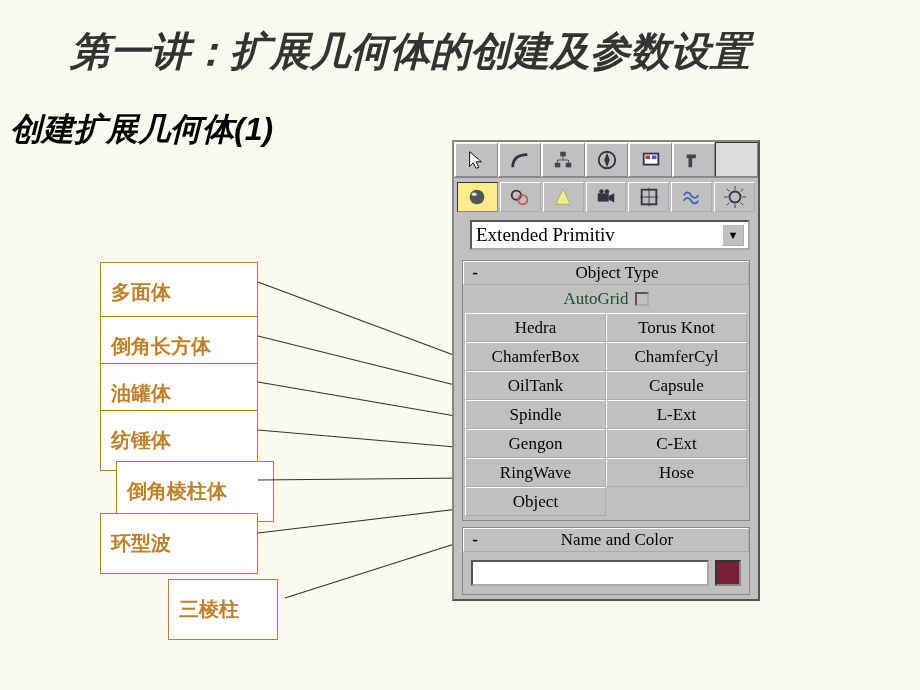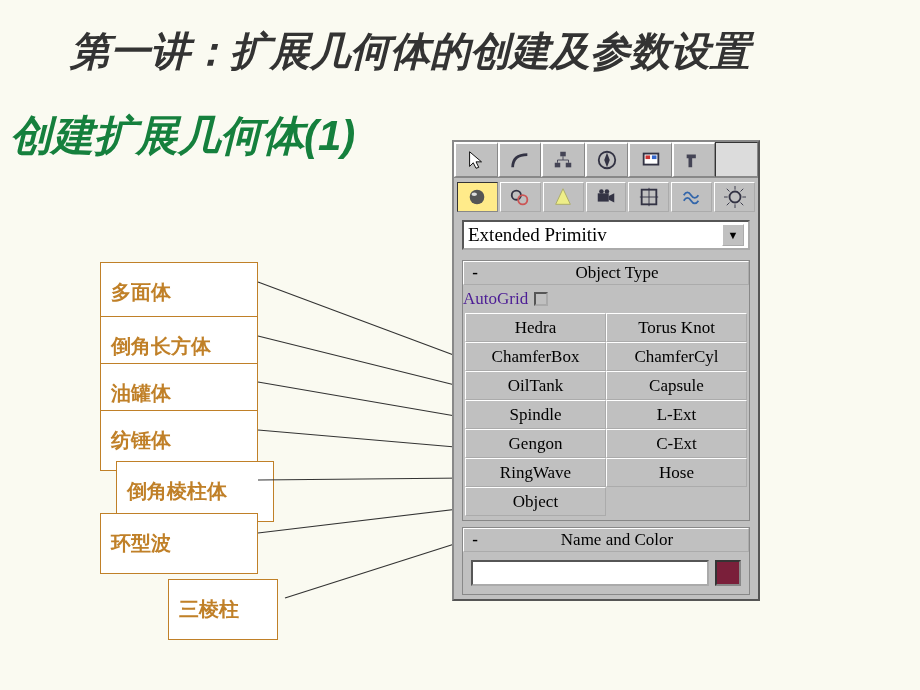--- a/index.html
+++ b/index.html
@@ -18,24 +18,24 @@
       font-size: 40px;
       font-weight: bold;
       font-style: italic;
       color: #333;
       margin-left: 48px;
     }
     .title-sub {
       position: absolute;
       top: 108px;
       left: 10px;
-      font-size: 42px;
+      font-size: 32px;
       font-weight: bold;
       font-style: italic;
-      color: #15803d;
+      color: #000000;
     }
     
     .label-box {
       position: absolute;
       border: 1.5px solid #c08028;
       background: #fff;
       padding: 16px 10px;
       font-size: 20px;
       color: #c08028;
       font-weight: bold;
@@ -97,20 +97,21 @@
       justify-content: center;
       border: 1px outset #fff;
       background: #c0c0c0;
     }
     .sub-tab.active {
       background: #ffeb8a;
       border: 1px inset #888;
     }
     .dropdown-row {
       padding: 4px 8px;
+      margin-left: 8px;
     }
     .dropdown {
       width: 100%;
       height: 30px;
       background: #fff;
       border: 2px inset #aaa;
       display: flex;
       align-items: center;
       justify-content: space-between;
       padding: 0 4px;
@@ -143,23 +144,23 @@
       text-align: center;
       font-weight: bold;
     }
     .rollout-title {
       flex: 1;
       text-align: center;
     }
     .autogrid-row {
       display: flex;
       align-items: center;
-      justify-content: flex-start;
+      justify-content: center;
       height: 28px;
-      color: #4c1d95;
+      color: #14532d;
       font-size: 17px;
       gap: 6px;
     }
     .ag-check {
       width: 14px;
       height: 14px;
       border: 2px inset #aaa;
       background: #c0c0c0;
     }
     .btn-grid {

